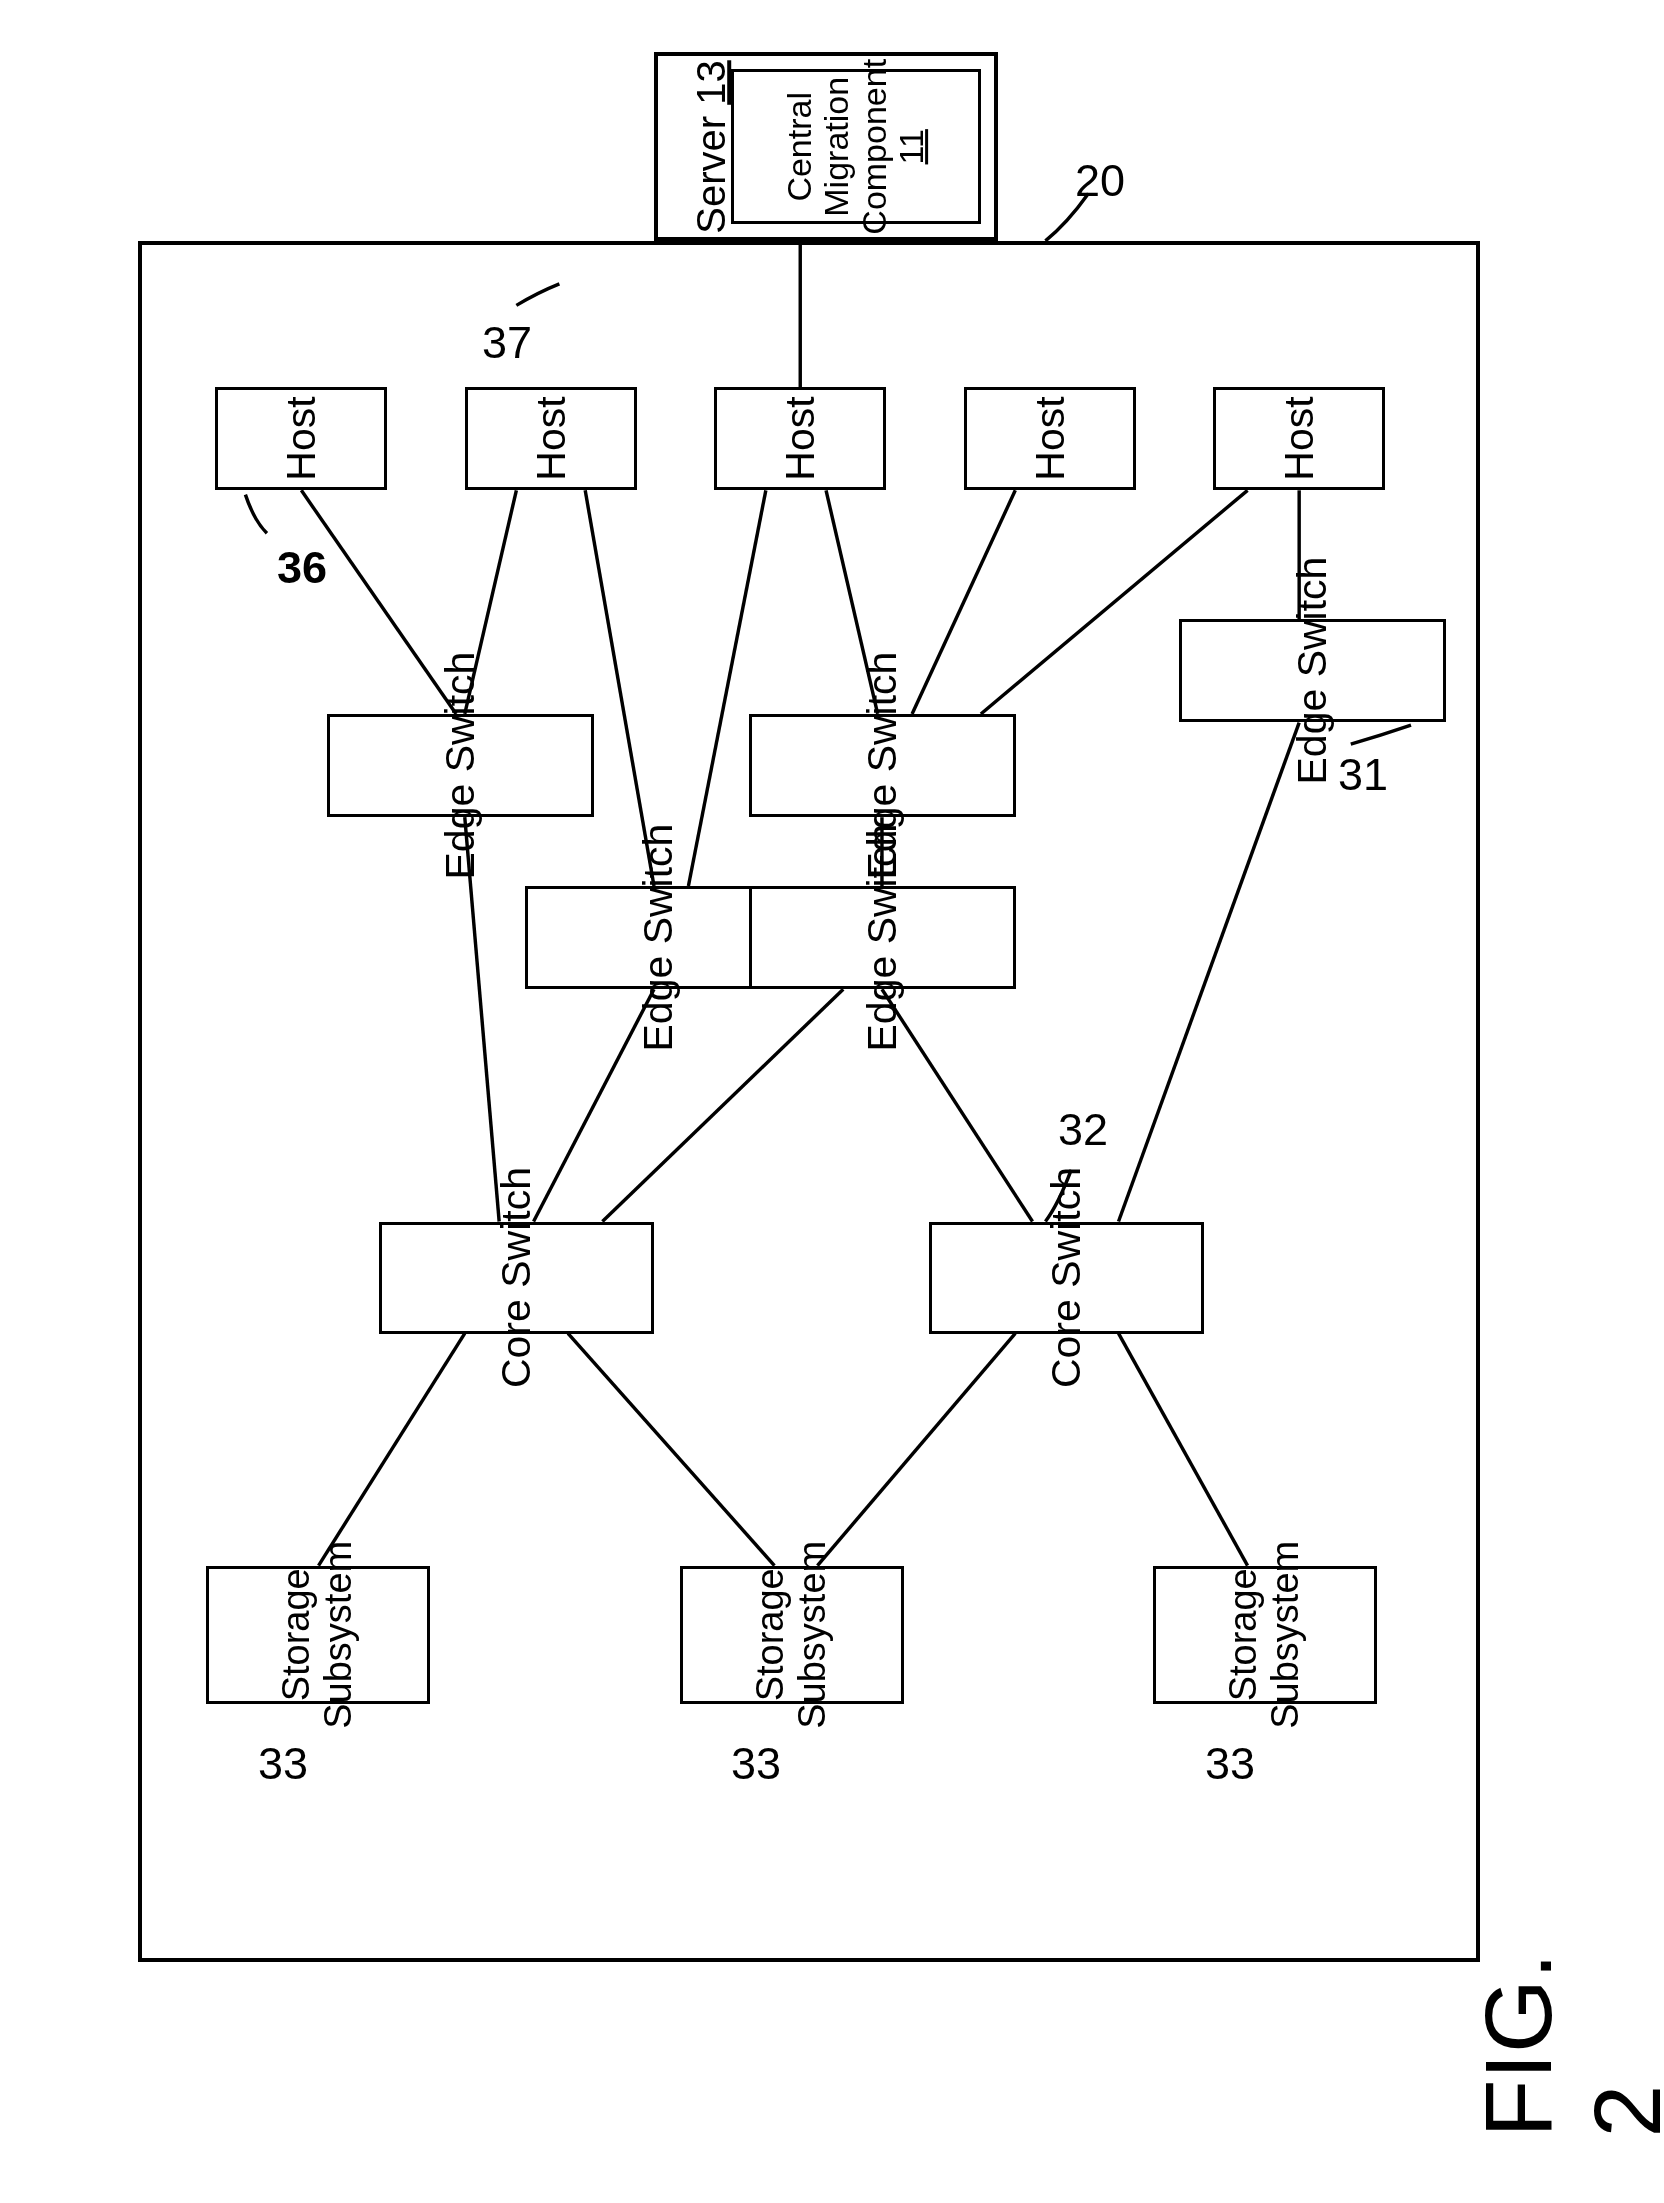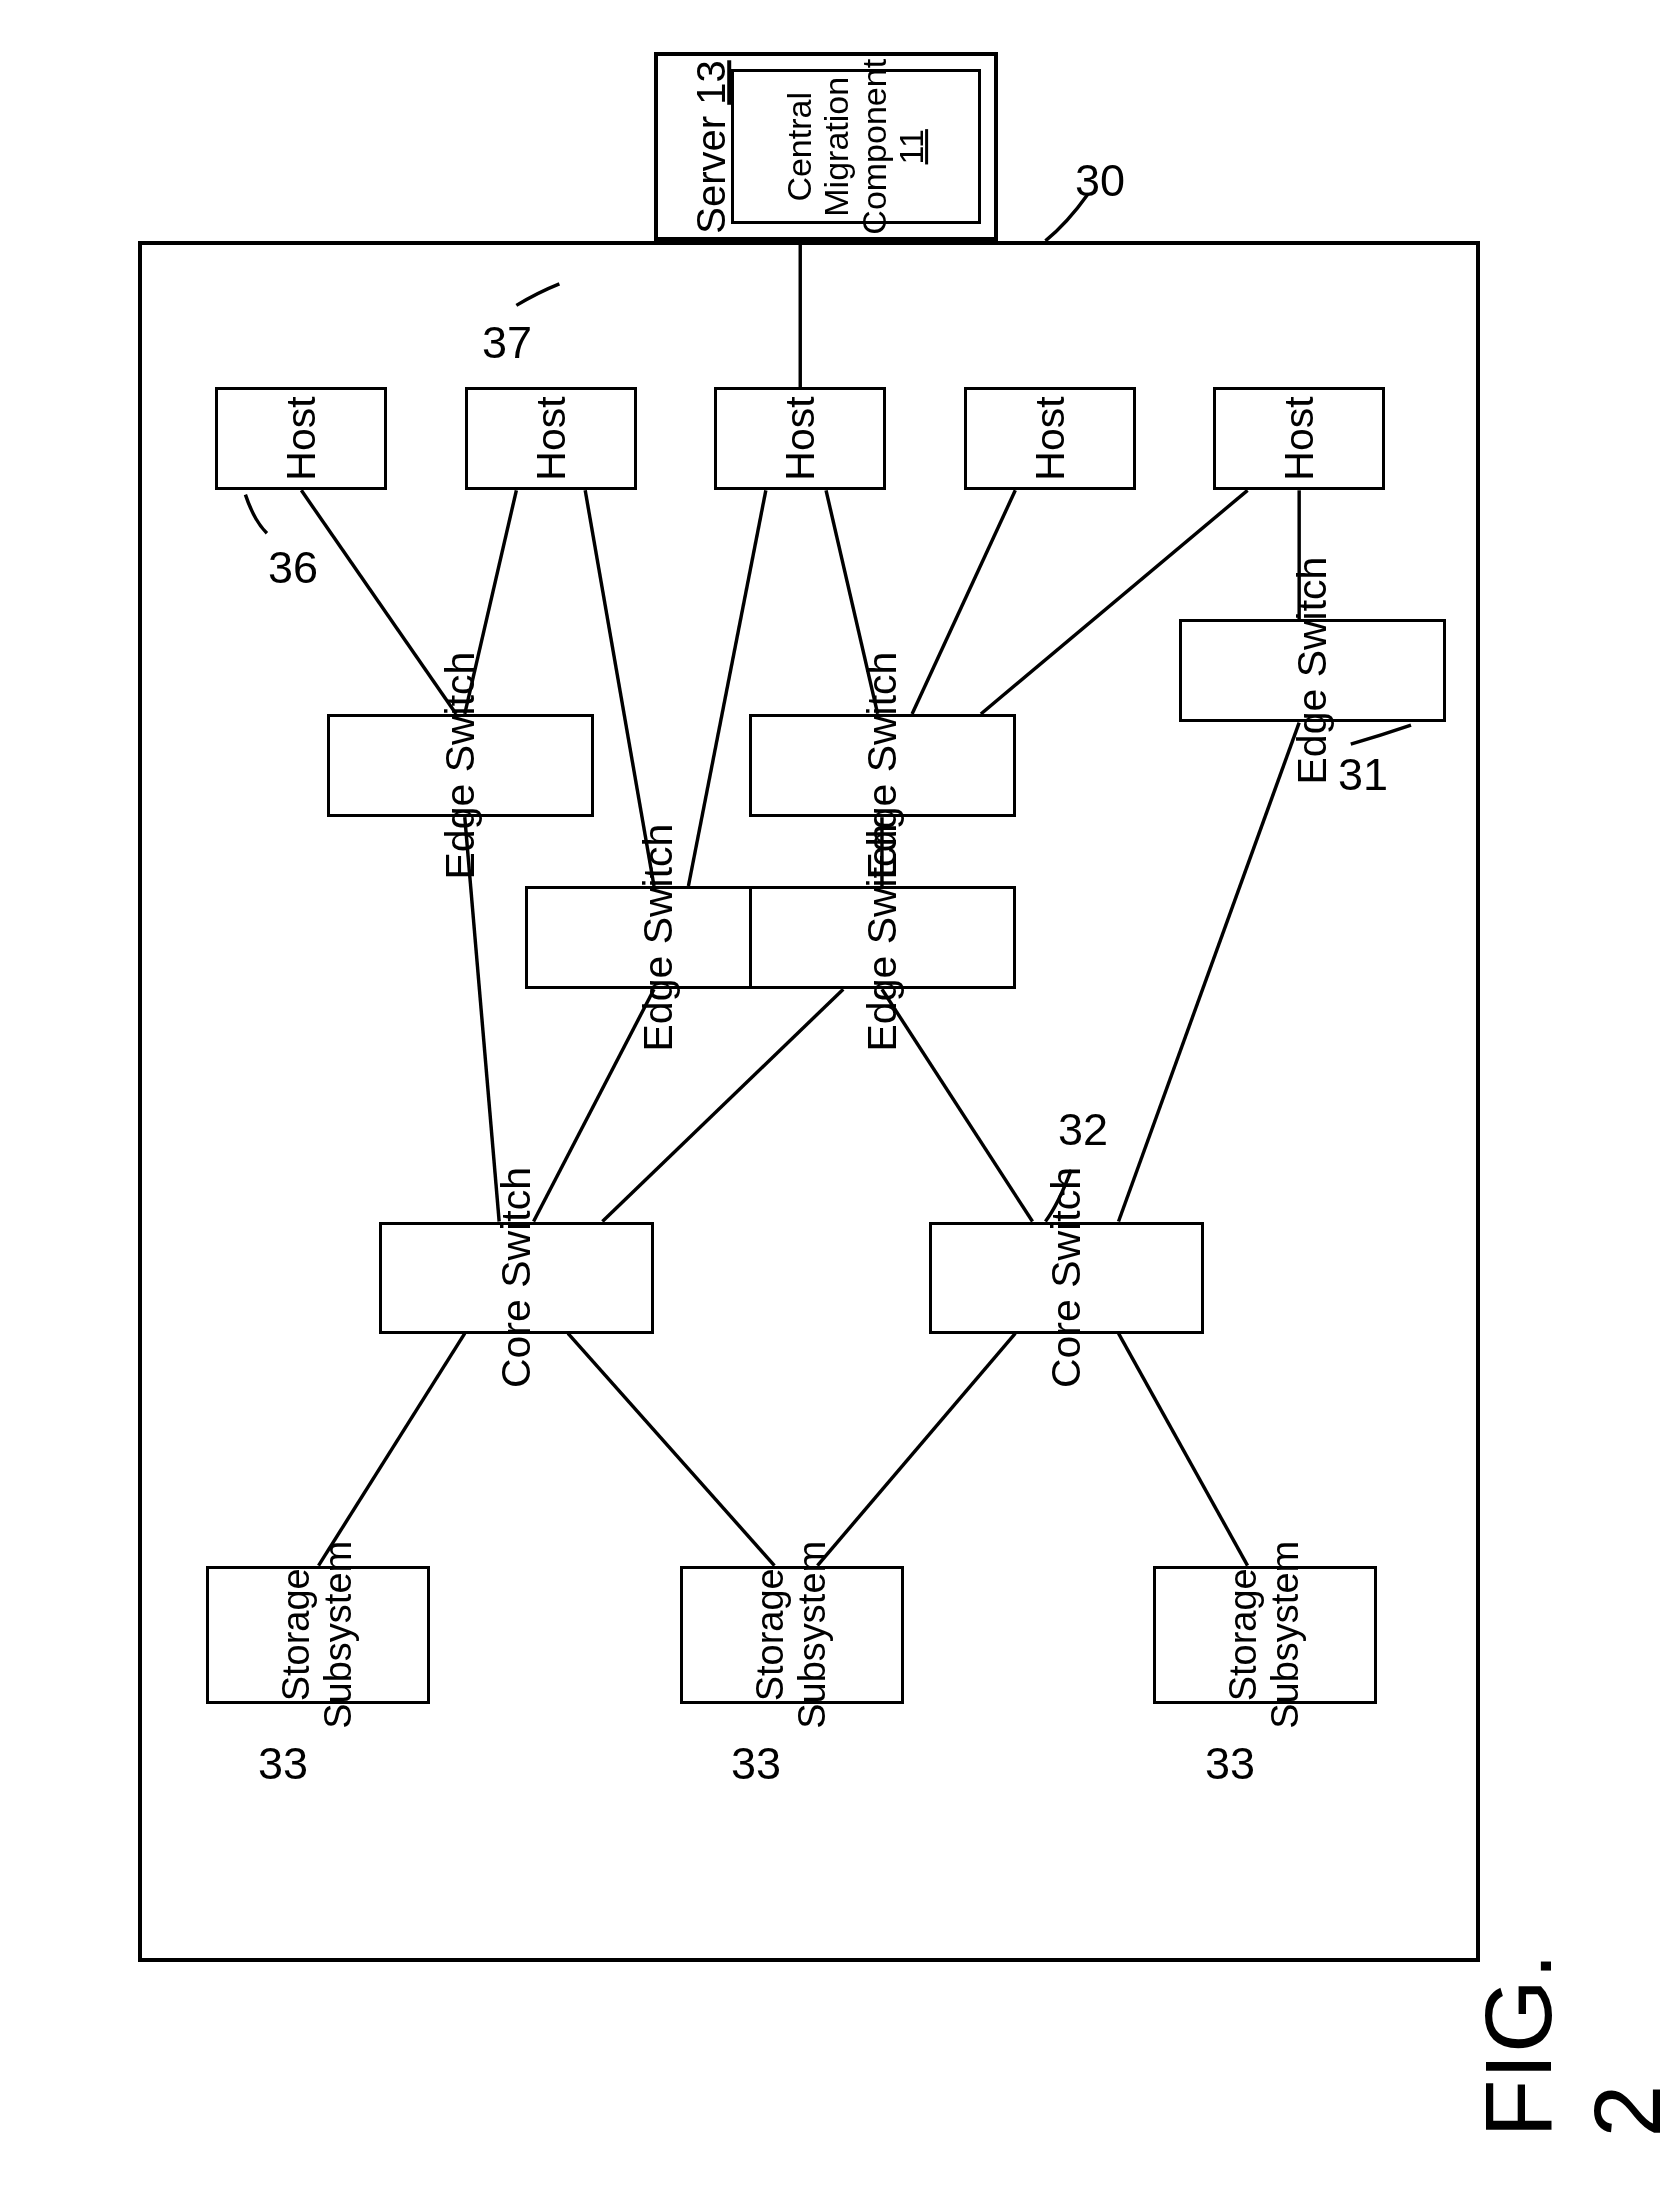--- a/index.html
+++ b/index.html
@@ -142,22 +142,22 @@
       <span>Subsystem</span>
     </div>
   </div>
   <div class="box" style="left:1153px; top:1566px; width:224px; height:138px;">
     <div class="label-multi">
       <span>Storage</span><br>
       <span>Subsystem</span>
     </div>
   </div>
 
-  <div class="plain-label" style="left:1075px; top:155px;">30</div>
-  <div class="plain-label" style="left:268px; top:542px;">36</div>
+  <div class="plain-label" style="left:1075px; top:155px;">20</div>
+  <div class="plain-label" style="left:277px; top:542px;font-weight:bold;">36</div>
   <div class="plain-label" style="left:482px; top:280px;margin-top:37px;">37</div>
   <div class="plain-label" style="left:1338px; top:749px;">31</div>
   <div class="plain-label" style="left:1058px; top:1104px;">32</div>
   <div class="plain-label" style="left:258px; top:1738px;">33</div>
   <div class="plain-label" style="left:731px; top:1738px;">33</div>
   <div class="plain-label" style="left:1205px; top:1738px;">33</div>
 
   <div class="fig-label" style="left:1480px; top:1936px;">FIG. 2</div>
 
   <svg class="connections" viewBox="0 0 1935 2561">

